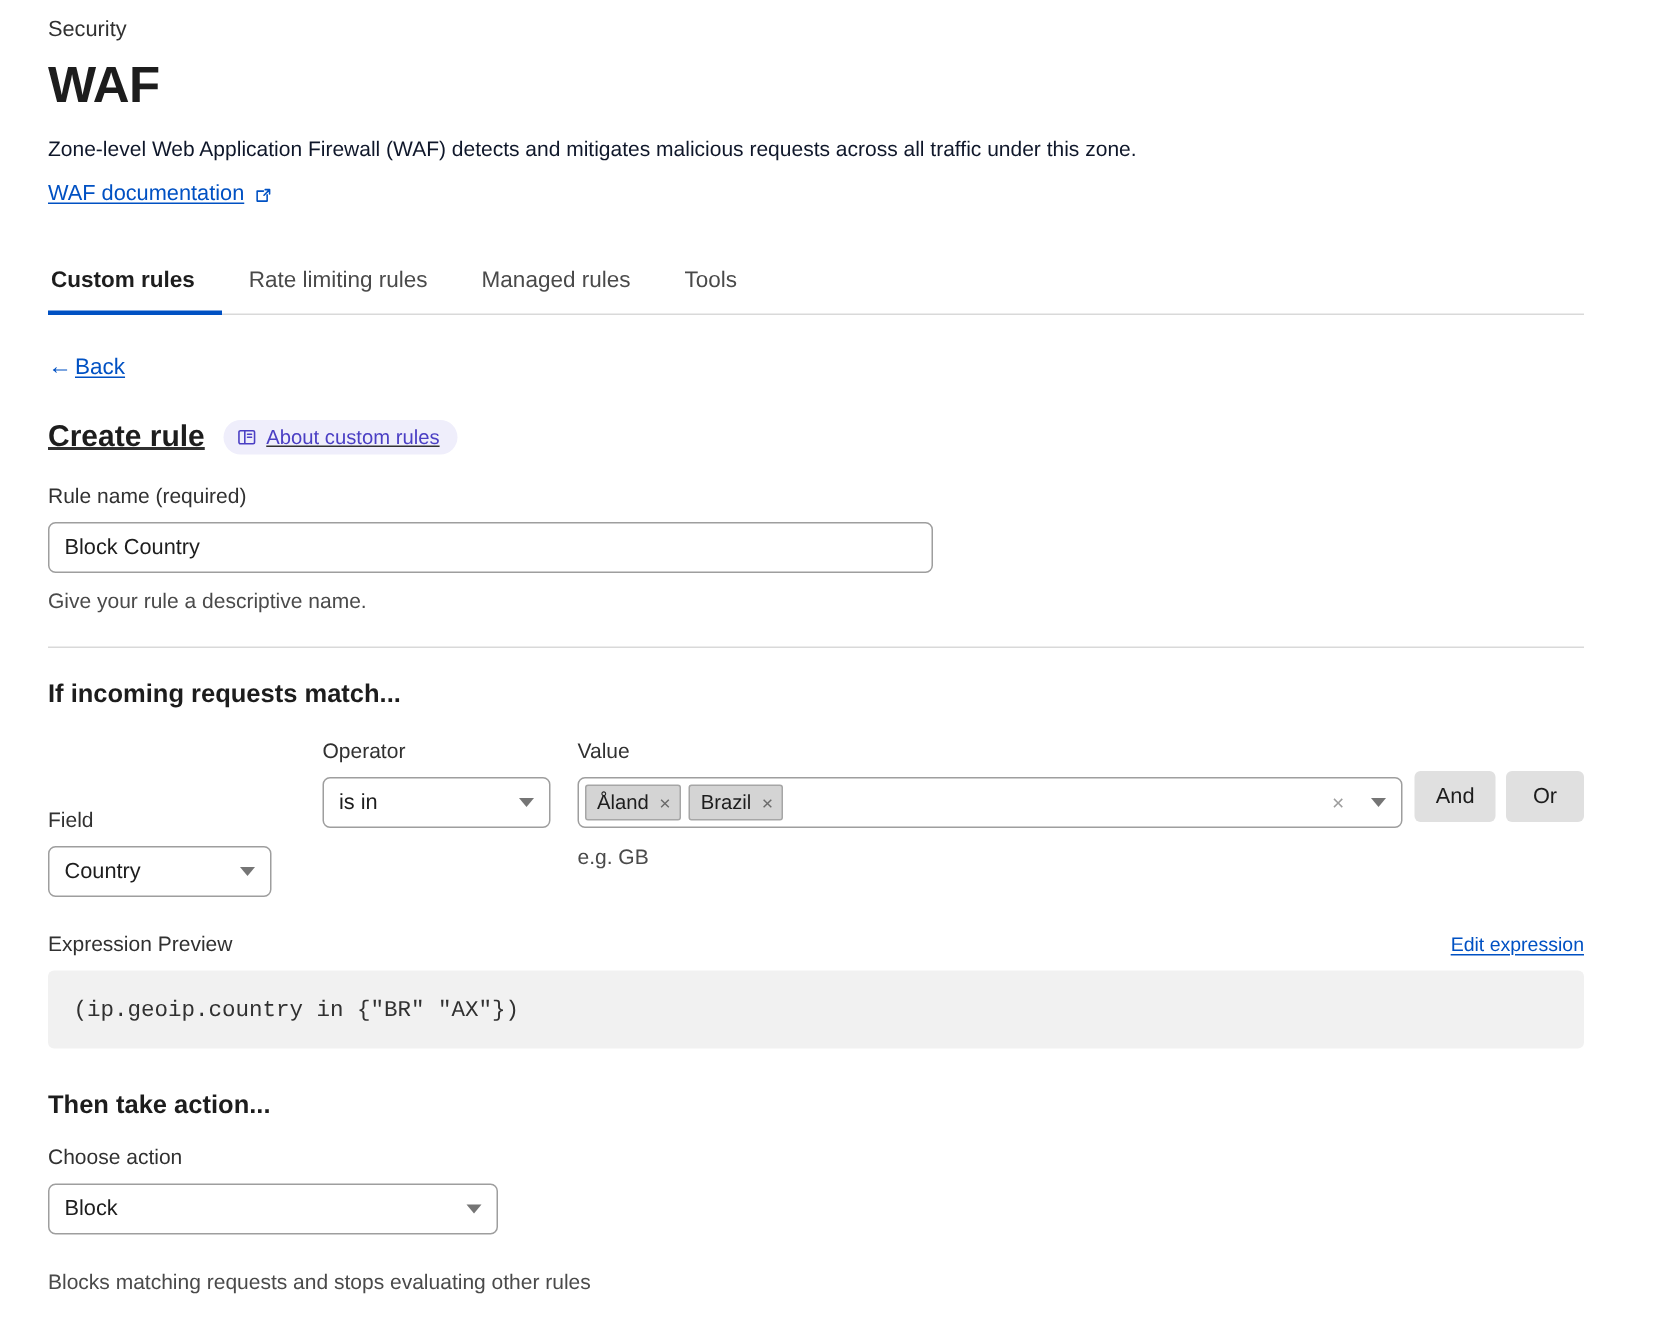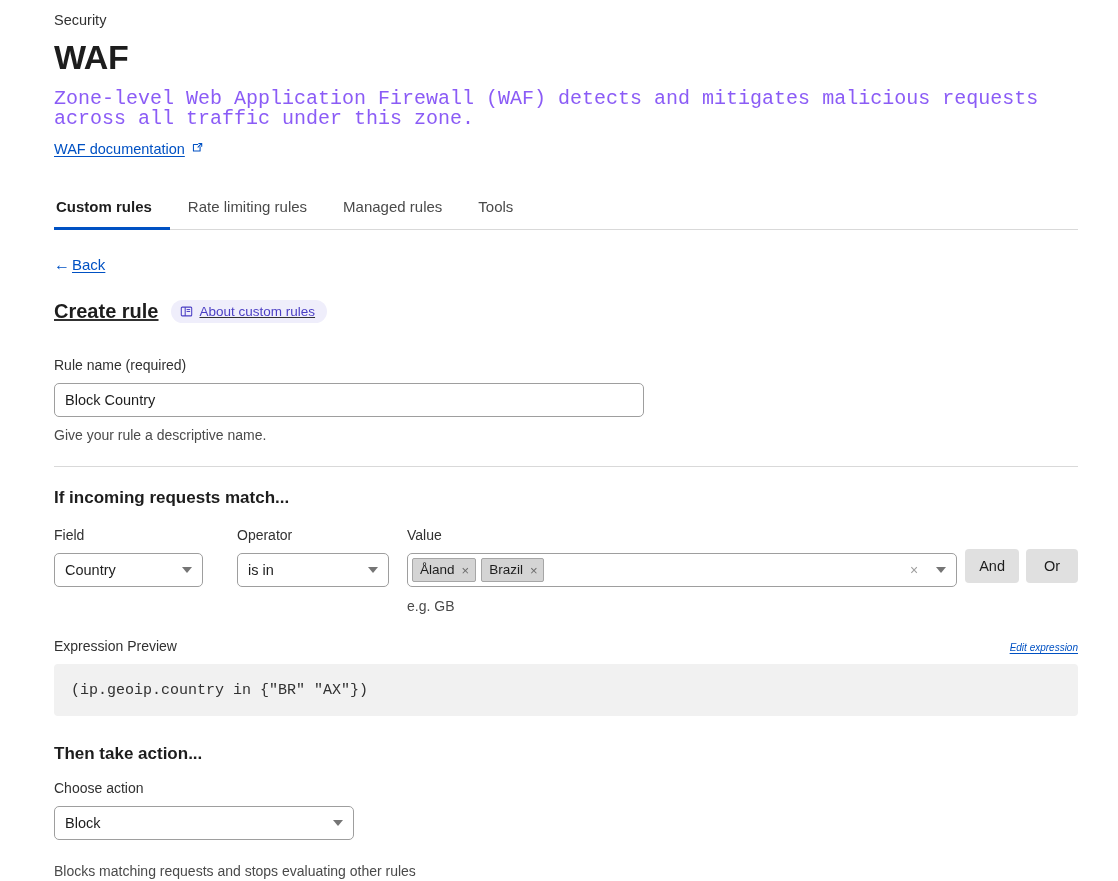--- a/index.html
+++ b/index.html
@@ -16,51 +16,50 @@
 
   .page {
     position: relative;
     width: 1118px;
     height: 881px;
     overflow: hidden;
   }
 
   .content {
     position: absolute;
-    left: 54px;
+    left: 32px;
     top: 0;
     width: 1024px;
   }
 
   
   .eyebrow {
     font-size: 14.5px;
     color: #313131;
     margin-top: 10px;
     line-height: 20px;
   }
   .page-title {
     font-size: 34px;
     font-weight: bold;
     color: #1d1d1d;
     letter-spacing: -0.4px;
     margin: 6px 0 0 0;
     line-height: 42px;
   }
   .page-desc {
-    font-size: 20px;
-    color: #8b5cf6;
+    font-size: 14px;
+    color: #0f172a;
     line-height: 20px;
     margin-top: 11px;
-    font-family: Liberation Mono, monospace;
   }
   .doc-link-row {
     margin-top: 12px;
     display: flex;
-    align-items: flex-start;
+    align-items: flex-end;
     gap: 6px;
   }
   .doc-link {
     font-size: 14.5px;
     color: #0051c3;
     text-decoration: underline;
     text-underline-offset: 2px;
     cursor: pointer;
   }
   .ext-icon { display: inline-flex; align-items: center; }
@@ -148,21 +147,21 @@
   .field-label {
     font-size: 14px;
     color: #313131;
     line-height: 18px;
   }
   .help-text {
     font-size: 14px;
     color: #4a4a4a;
     line-height: 18px;
   }
-  .rule-name-block { margin-top: 33px; }
+  .rule-name-block { margin-top: 18px; }
   .text-input {
     margin-top: 9px;
     width: 590px;
     height: 34px;
     border: 1px solid #9e9e9e;
     border-radius: 5px;
     font-size: 14.5px;
     color: #1d1d1d;
     padding: 0 10px;
     font-family: "Liberation Sans", sans-serif;
@@ -186,21 +185,21 @@
     margin-top: 20px;
     line-height: 22px;
   }
 
   .match-row {
     margin-top: 17px;
     display: flex;
     align-items: flex-start;
     gap: 0;
   }
-  .col-field { width: 149px; }
+  .col-field { width: 149px; margin-top: 46px; }
   .col-operator { width: 152px; margin-left: 34px; }
   .col-value { flex: 1; margin-left: 18px; }
   .col-logic { margin-left: 8px; display: flex; gap: 7px; padding-top: 23px; align-items: flex-end; }
 
   .select-box {
     margin-top: 9px;
     position: relative;
     height: 34px;
     border: 1px solid #9e9e9e;
     border-radius: 5px;
@@ -283,26 +282,25 @@
   
   .expr-header {
     margin-top: 22px;
     display: flex;
     align-items: baseline;
     justify-content: space-between;
     gap: 12px;
   }
   .expr-label { font-size: 14px; color: #313131; line-height: 18px; }
   .expr-edit {
-    font-size: 10px;
+    font-size: 13px;
     color: #0051c3;
     text-decoration: underline;
     text-underline-offset: 2px;
     cursor: pointer;
-    font-style: italic;
   }
   .expr-box {
     margin-top: 9px;
     background: #f1f1f1;
     border-radius: 4px;
     padding: 15px 17px;
     min-height: 52px;
     display: flex;
     align-items: center;
   }

